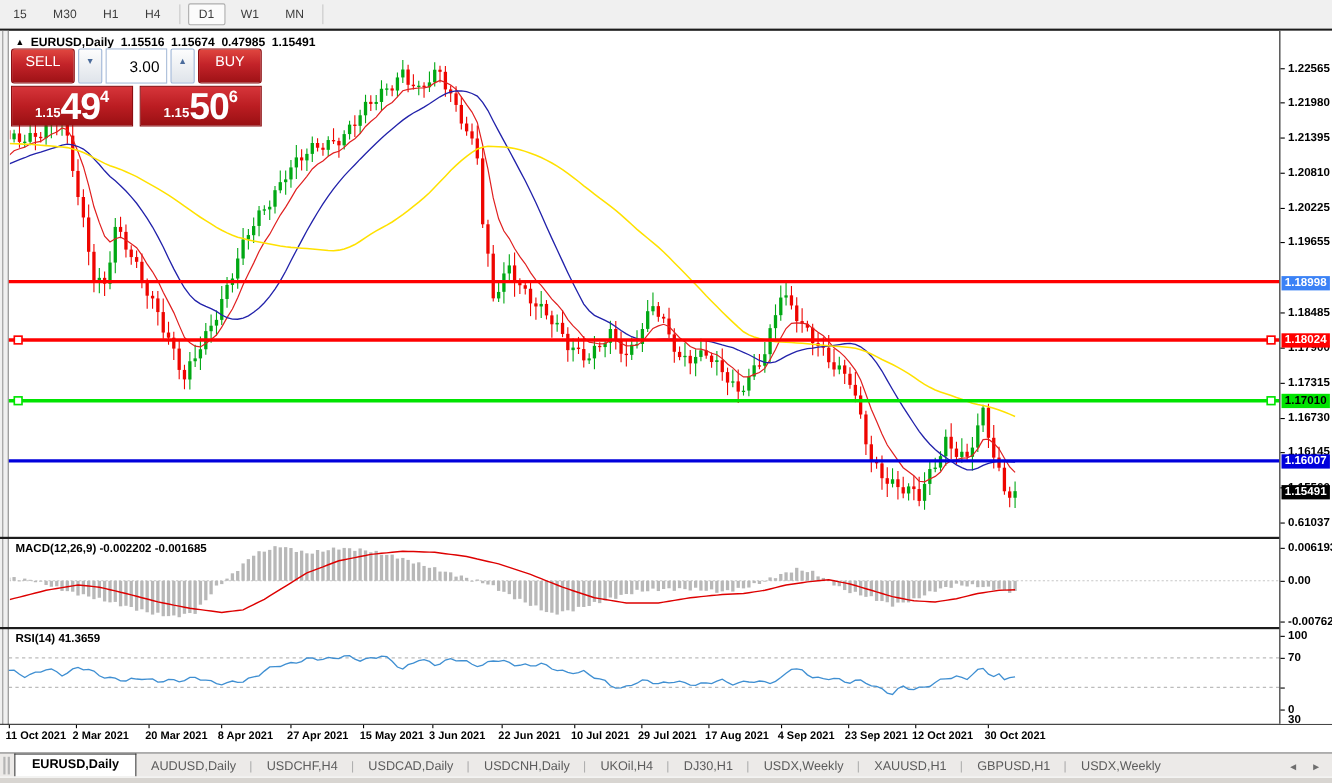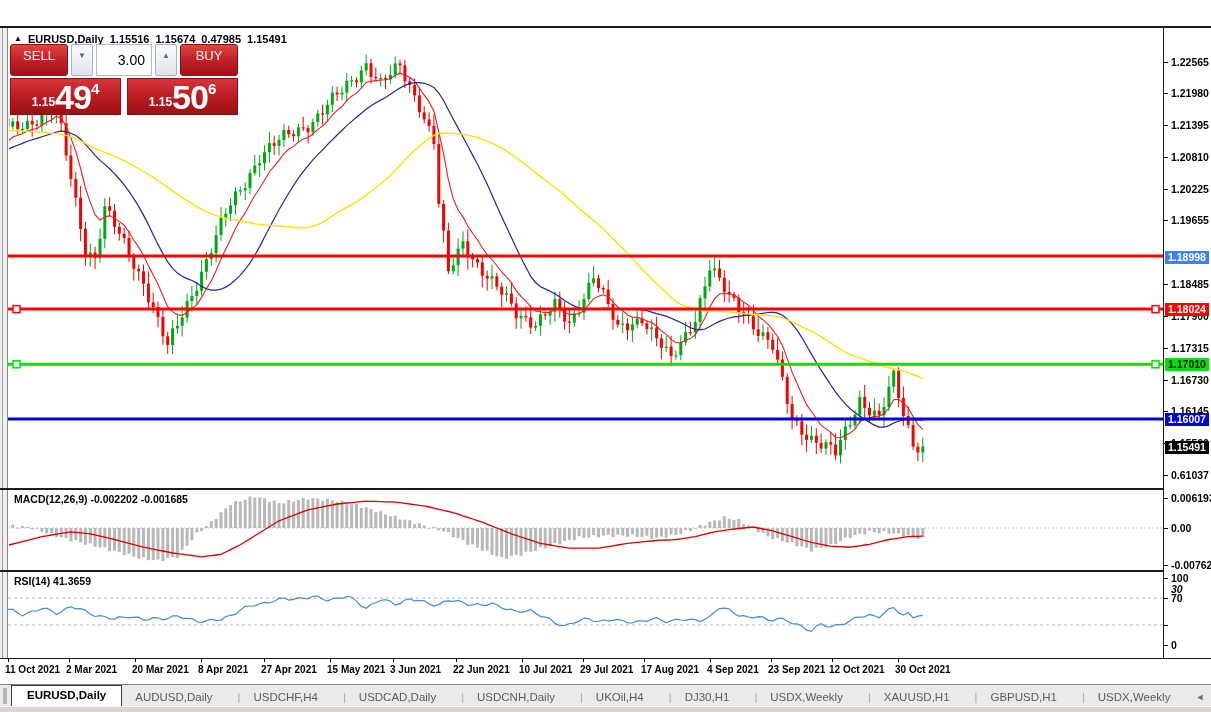--- a/index.html
+++ b/index.html
@@ -72,40 +72,51 @@
   #x-axis { position:absolute; left:0; top:659px; width:1211px; height:25px; background:#fff; z-index:2; }
   .xtick  { position:absolute; top:0; width:1px; height:3px; background:#000; }
   .xlabel { position:absolute; top:5px; font-size:10px; font-weight:600; color:#000; white-space:nowrap; }
   
   #tabbar {
     position:absolute; left:0; top:684px; width:1211px; height:22px;
     background:#eceae8; border-top:1px solid #7f7f7f; display:flex; align-items:flex-end; z-index:2;
   }
   #tab-grip { width:6px; height:16px; margin:0 4px 2px 3px; border-left:2px solid #b5b5b5; border-right:2px solid #b5b5b5; }
   .tab {
-    font-size:11.5px; color:#5c5c5c; padding:3px 25px 3px 13px; cursor:pointer; white-space:nowrap;
+    font-size:11.5px; color:#5c5c5c; padding:3px 12px 3px 13px; cursor:pointer; white-space:nowrap;
   }
   .tab.active {
     background:#fff; color:#000; font-weight:700; border:1px solid #3c3c3c; border-bottom:none;
     padding:3px 15px; margin-bottom:0px; height:21px;
   }
   .tabsep { color:#aaa; font-size:11px; padding-bottom:3px; }
   #tab-scroll { margin-left:auto; display:flex; gap:12px; padding:0 10px 4px 0; color:#6e6e6e; font-size:9px; }
   #tab-scroll span { cursor:pointer; }
   
   #bottom-strip {
     position:absolute; left:0; top:706px; width:1211px; height:6px;
     background:#d8d5d1; border-top:1px solid #fff; z-index:2;
   }
 </style>
 </head>
 <body>
 
 <div id="screen">
 
+  <div id="tf-toolbar">
+      <div class="tfbtn">15</div>
+      <div class="tfbtn">M30</div>
+      <div class="tfbtn">H1</div>
+      <div class="tfbtn">H4</div>
+      <div class="tfsep"></div>
+      <div class="tfbtn active">D1</div>
+      <div class="tfbtn">W1</div>
+      <div class="tfbtn">MN</div>
+      <div class="tfsep"></div>
+    </div>
   <div id="frame-top"></div>
   <div id="splitter"></div>
 
   <div id="svg-holder">
       <svg id="plot-svg" width="1211" height="712" xmlns="http://www.w3.org/2000/svg">
         <defs>
           <clipPath id="cm">
             <rect x="9" y="29" width="1154" height="459"></rect>
           </clipPath>
 <clipPath id="ci">
@@ -779,21 +790,21 @@
       <div class="ylabel" style="top: 464.274px;">0.006193</div>
       <div class="ytick" style="top: 500px;"></div>
       <div class="ylabel" style="top: 494px;">0.00</div>
       <div class="ytick" style="top: 536.576px;"></div>
       <div class="ylabel" style="top: 530.576px;">-0.00762</div>
       <div class="ytick" style="top: 550px;"></div>
       <div class="ylabel" style="top: 544px;">100</div>
       <div class="ytick" style="top: 570.1px;"></div>
       <div class="ylabel" style="top: 564.1px;">70</div>
       <div class="ytick" style="top: 596.9px;"></div>
-      <div class="ylabel" style="top: 555px; font-style: italic;">30</div>
+      <div class="ylabel" style="top: 620px;">30</div>
       <div class="ytick" style="top: 617px;"></div>
       <div class="ylabel" style="top: 611px;">0</div>
     </div>
 
   <div id="x-axis">
       <div class="xtick" style="left: 8px;"></div>
       <div class="xlabel" style="left: 5px;">11 Oct 2021</div>
       <div class="xtick" style="left: 69px;"></div>
       <div class="xlabel" style="left: 66px;">2 Mar 2021</div>
       <div class="xtick" style="left: 135px;"></div>

